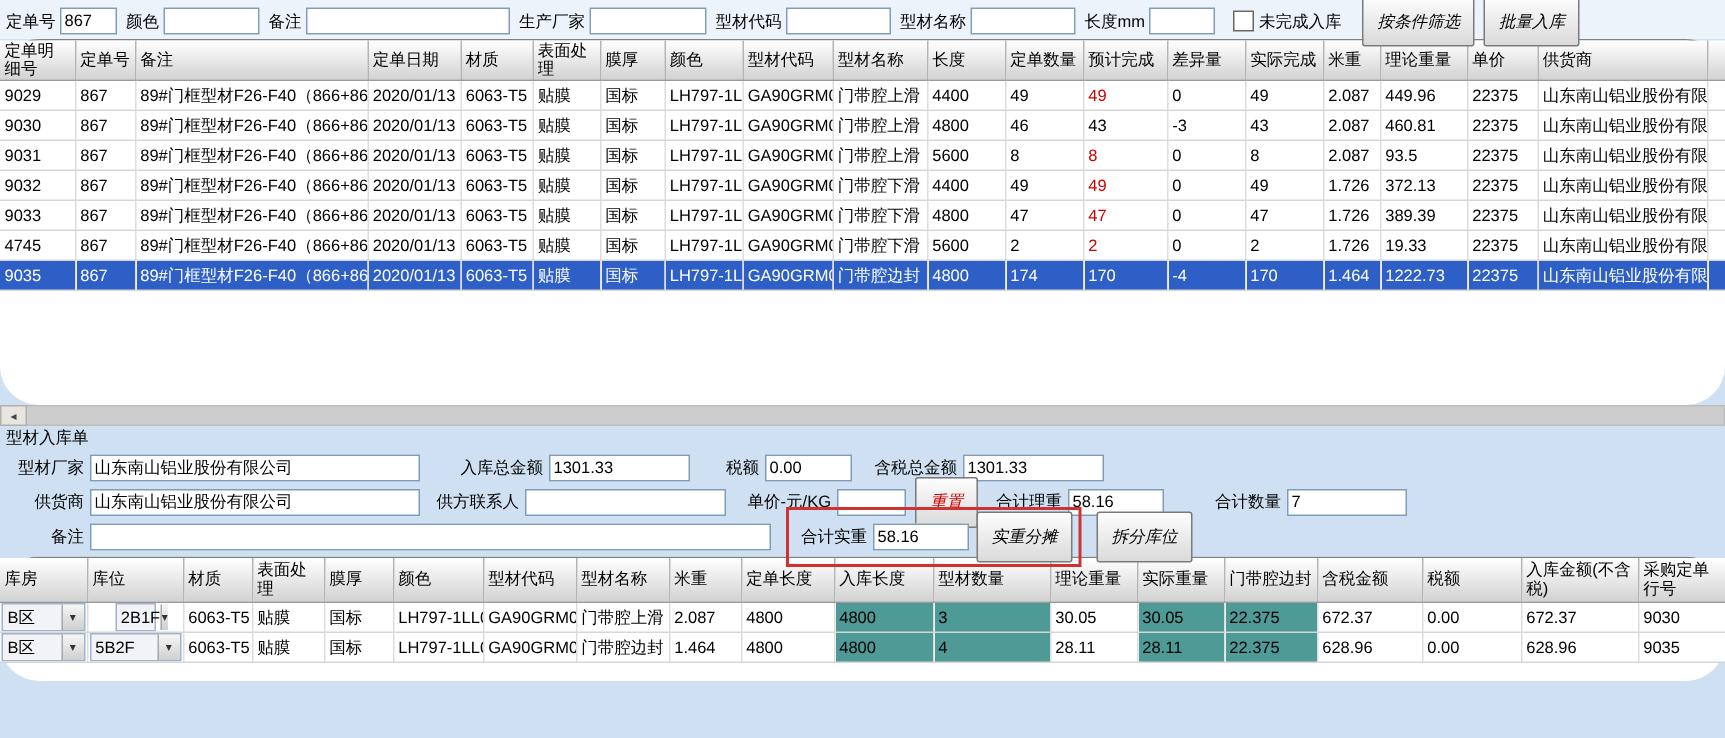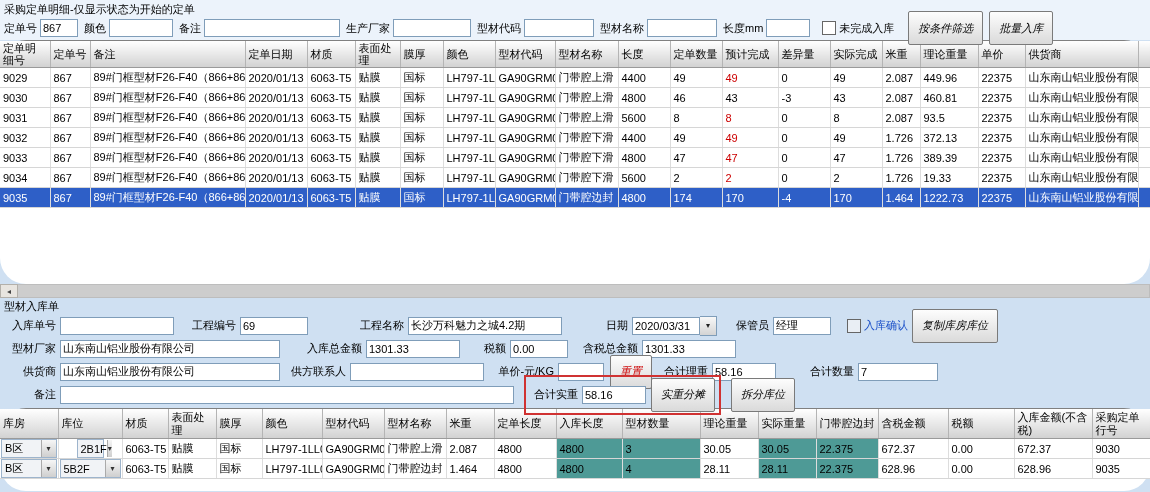--- a/index.html
+++ b/index.html
@@ -69,21 +69,20 @@
   .btn.redtext{color:#cc0000;text-align:right;}
   .dropbtn{width:16px;height:18px;border:1px solid #7f9db9;border-left:none;
     background:linear-gradient(#f8f8f8,#d4d4d4);display:inline-flex;align-items:center;justify-content:center;
     font-size:8px;color:#222;}
   .bluelbl{color:#1b50c8;margin-left:3px;}
 </style>
 </head>
 <body>
 
 <div class="top-strip">
-  <div class="panel-title">采购定单明细-仅显示状态为开始的定单</div>
   <div class="filter-row">
     <span class="flabel" style="margin-left:0">定单号</span>
     <input class="tbx" style="width: 32px;" value="867">
     <span class="flabel">颜色</span>
     <input class="tbx" style="width: 58px;" value="">
     <span class="flabel">备注</span>
     <input class="tbx" style="width: 130px;" value="">
     <span class="flabel">生产厂家</span>
     <input class="tbx" style="width: 72px;" value="">
     <span class="flabel">型材代码</span>
@@ -252,21 +251,21 @@
           <td class="red">47</td>
           <td>0</td>
           <td>47</td>
           <td>1.726</td>
           <td>389.39</td>
           <td>22375</td>
           <td>山东南山铝业股份有限公司</td>
           <td></td>
         </tr>
         <tr>
-          <td>9034</td>
+          <td>4745</td>
           <td>867</td>
           <td>89#门框型材F26-F40（866+867）</td>
           <td>2020/01/13</td>
           <td>6063-T5</td>
           <td>贴膜</td>
           <td>国标</td>
           <td>LH797-1LL0</td>
           <td>GA90GRM04</td>
           <td>门带腔下滑</td>
           <td>5600</td>
@@ -306,36 +305,20 @@
     </table>
 </div>
 <div class="hscroll">
   <div class="hbtn">◂</div>
   <div class="htrack"></div>
 </div>
 
 <div class="inbound">
   <div class="sec-title">型材入库单</div>
 
-  <div class="frow">
-    <span class="flbl" style="width:52px">入库单号</span>
-    <input class="tbx ro" style="width: 108px;" value="">
-    <span class="flbl" style="width:62px">工程编号</span>
-    <input class="tbx ro" style="width: 62px;" value="69">
-    <span class="flbl" style="width:96px">工程名称</span>
-    <input class="tbx ro" style="width: 148px;" value="长沙万科魅力之城4.2期">
-    <span class="flbl" style="width:66px">日期</span>
-    <input class="tbx" style="width: 62px;" value="2020/03/31">
-      <span class="dropbtn">▾</span>
-    <span class="flbl" style="width:52px">保管员</span>
-    <input class="tbx" style="width: 52px;" value="经理">
-    <span class="cb dis" style="margin-left:16px"></span>
-    <span class="bluelbl">入库确认</span>
-    <button class="btn" style="margin-left:4px">复制库房库位</button>
-  </div>
 
   <div class="frow">
     <span class="flbl" style="width:52px">型材厂家</span>
     <input class="tbx ro" style="width: 214px;" value="山东南山铝业股份有限公司">
     <span class="sp" style="width:14px"></span>
     <span class="flbl" style="width:68px">入库总金额</span>
     <input class="tbx ro" style="width: 88px;" value="1301.33">
     <span class="flbl" style="width:46px">税额</span>
     <input class="tbx ro" style="width: 52px;" value="0.00">
     <span class="flbl" style="width:70px">含税总金额</span>

